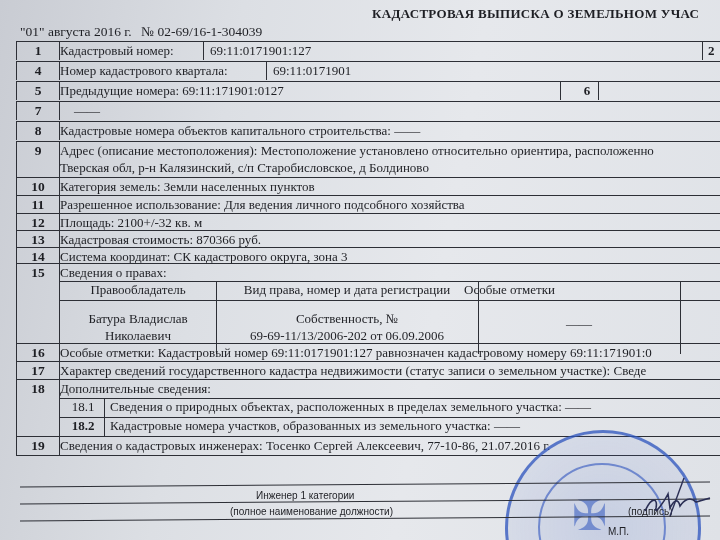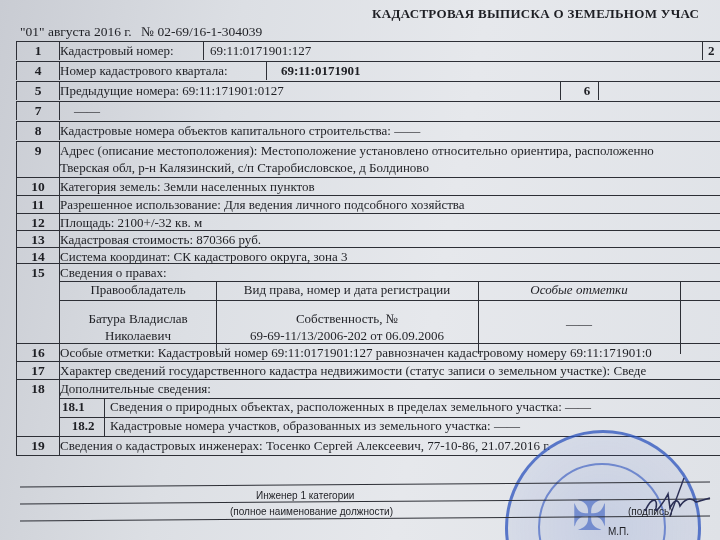--- a/index.html
+++ b/index.html
@@ -63,21 +63,21 @@
       <div class="vline" style="left:187px;"></div>
       <div class="sub" style="left:194px; top:1px;">69:11:0171901:127</div>
       <div class="vline" style="left:686px;"></div>
       <div class="sub" style="left:692px; top:1px; font-weight:bold;">2</div>
     </div>
 
     <div class="row" style="top:20px;">
       <div class="n">4</div>
       <div class="c">Номер кадастрового квартала:</div>
       <div class="vline" style="left:250px;"></div>
-      <div class="sub" style="left:265px; top:1px;font-weight:bold;">69:11:0171901</div>
+      <div class="sub" style="left:257px; top:1px;">69:11:0171901</div>
     </div>
 
     <div class="row" style="top:40px;">
       <div class="n">5</div>
       <div class="c">Предыдущие номера: 69:11:171901:0127</div>
       <div class="vline" style="left:544px;"></div>
       <div class="sub" style="left:558px; top:1px; font-weight:bold; width:26px; text-align:center;">6</div>
       <div class="vline" style="left:582px;"></div>
     </div>
 
@@ -125,21 +125,21 @@
     <div class="row" style="top:222px; height:90px;">
       <div class="n">15</div>
       <div class="c">Сведения о правах:</div>
       <div class="hline" style="left:44px; top:17px; width:700px;"></div>
       <div class="hline" style="left:44px; top:36px; width:700px;"></div>
       <div class="vline" style="left:200px; top:17px; height:73px;"></div>
       <div class="vline" style="left:462px; top:17px; height:73px;"></div>
       <div class="vline" style="left:664px; top:17px; height:73px;"></div>
       <div class="sub" style="left:44px; top:18px; width:156px; text-align:center;">Правообладатель</div>
       <div class="sub" style="left:200px; top:18px; width:262px; text-align:center;">Вид права, номер и дата регистрации</div>
-      <div class="sub" style="left:462px; top:18px; width:202px; text-align:center;font-style:italic;">Особые отметки</div>
+      <div class="sub" style="left:448px; top:18px; width:202px; text-align:left;">Особые отметки</div>
       <div class="sub" style="left:44px; top:47px; width:156px; text-align:center;">Батура Владислав</div>
       <div class="sub" style="left:200px; top:47px; width:262px; text-align:center;">Собственность, №</div>
       <div class="sub" style="left:44px; top:64px; width:156px; text-align:center;">Николаевич</div>
       <div class="sub" style="left:200px; top:64px; width:262px; text-align:center;">69-69-11/13/2006-202 от 06.09.2006</div>
       <div class="sub" style="left:462px; top:52px; width:202px; text-align:center;">——</div>
     </div>
 
     <div class="row" style="top:302px;">
       <div class="n">16</div>
       <div class="c">Особые отметки: Кадастровый номер 69:11:0171901:127 равнозначен кадастровому номеру 69:11:171901:0</div>
@@ -149,21 +149,21 @@
       <div class="n">17</div>
       <div class="c">Характер сведений государственного кадастра недвижимости (статус записи о земельном участке): Сведе</div>
     </div>
 
     <div class="row" style="top:338px; height:57px;">
       <div class="n">18</div>
       <div class="c">Дополнительные сведения:</div>
       <div class="hline" style="left:44px; top:18px; width:700px;"></div>
       <div class="hline" style="left:44px; top:37px; width:700px;"></div>
       <div class="vline" style="left:88px; top:18px; height:39px;"></div>
-      <div class="sub" style="left:46px; top:19px; width:42px; font-weight:bold;">18.1</div>
+      <div class="sub" style="left:46px; top:19px; width:42px; text-align:center; font-weight:normal;">18.1</div>
       <div class="sub" style="left:94px; top:19px;">Сведения о природных объектах, расположенных в пределах земельного участка:  ——</div>
       <div class="sub" style="left:46px; top:38px; width:42px; text-align:center; font-weight:bold;">18.2</div>
       <div class="sub" style="left:94px; top:38px;">Кадастровые номера участков, образованных из земельного участка:  ——</div>
     </div>
 
     <div class="row" style="top:395px; border-bottom:1.3px solid #2d2f36;">
       <div class="n">19</div>
       <div class="c">Сведения о кадастровых инженерах: Тосенко Сергей Алексеевич, 77-10-86, 21.07.2016 г.</div>
     </div>
   </div>

